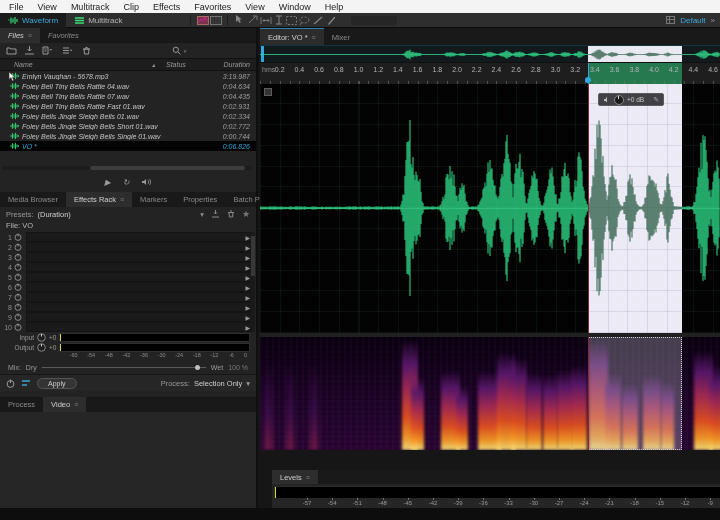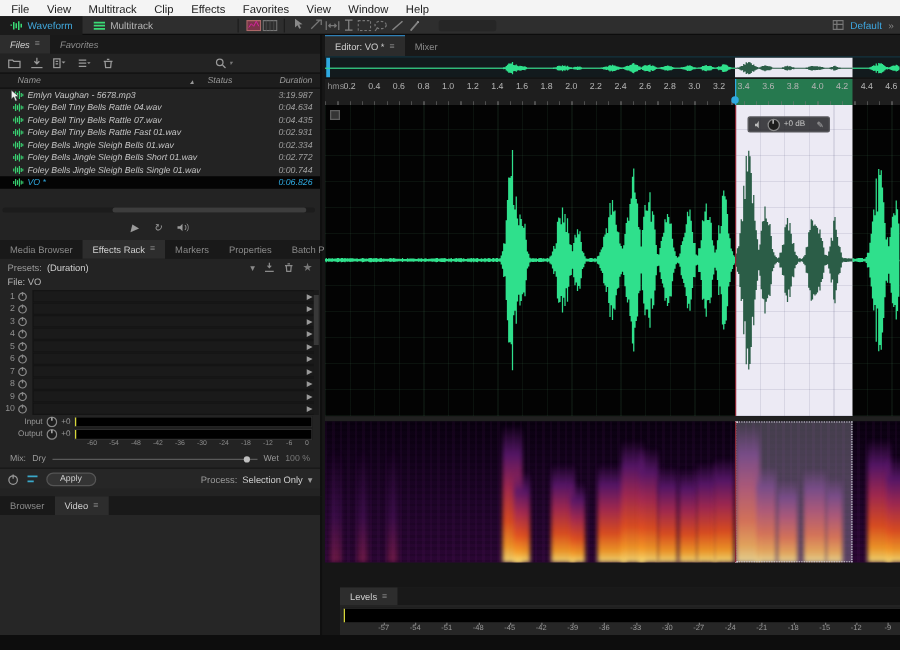--- a/index.html
+++ b/index.html
@@ -605,21 +605,21 @@
         <span>Process:</span>
         <span class="val">Selection Only</span>
         <span>▾</span>
       </span>
     </div>
   </div>
 
   <div class="bl-panel">
     <div class="ptabs">
       <div class="ptab">
-          <span>Browser</span>
+          <span>Process</span>
         </div>
       <div class="ptab active">
         <span>Video</span>
         <span class="pm">≡</span>
       </div>
     </div>
     <div class="bl-content"></div>
   </div>
 
   <div class="editor-tabs ptabs" style="height:17px;">

